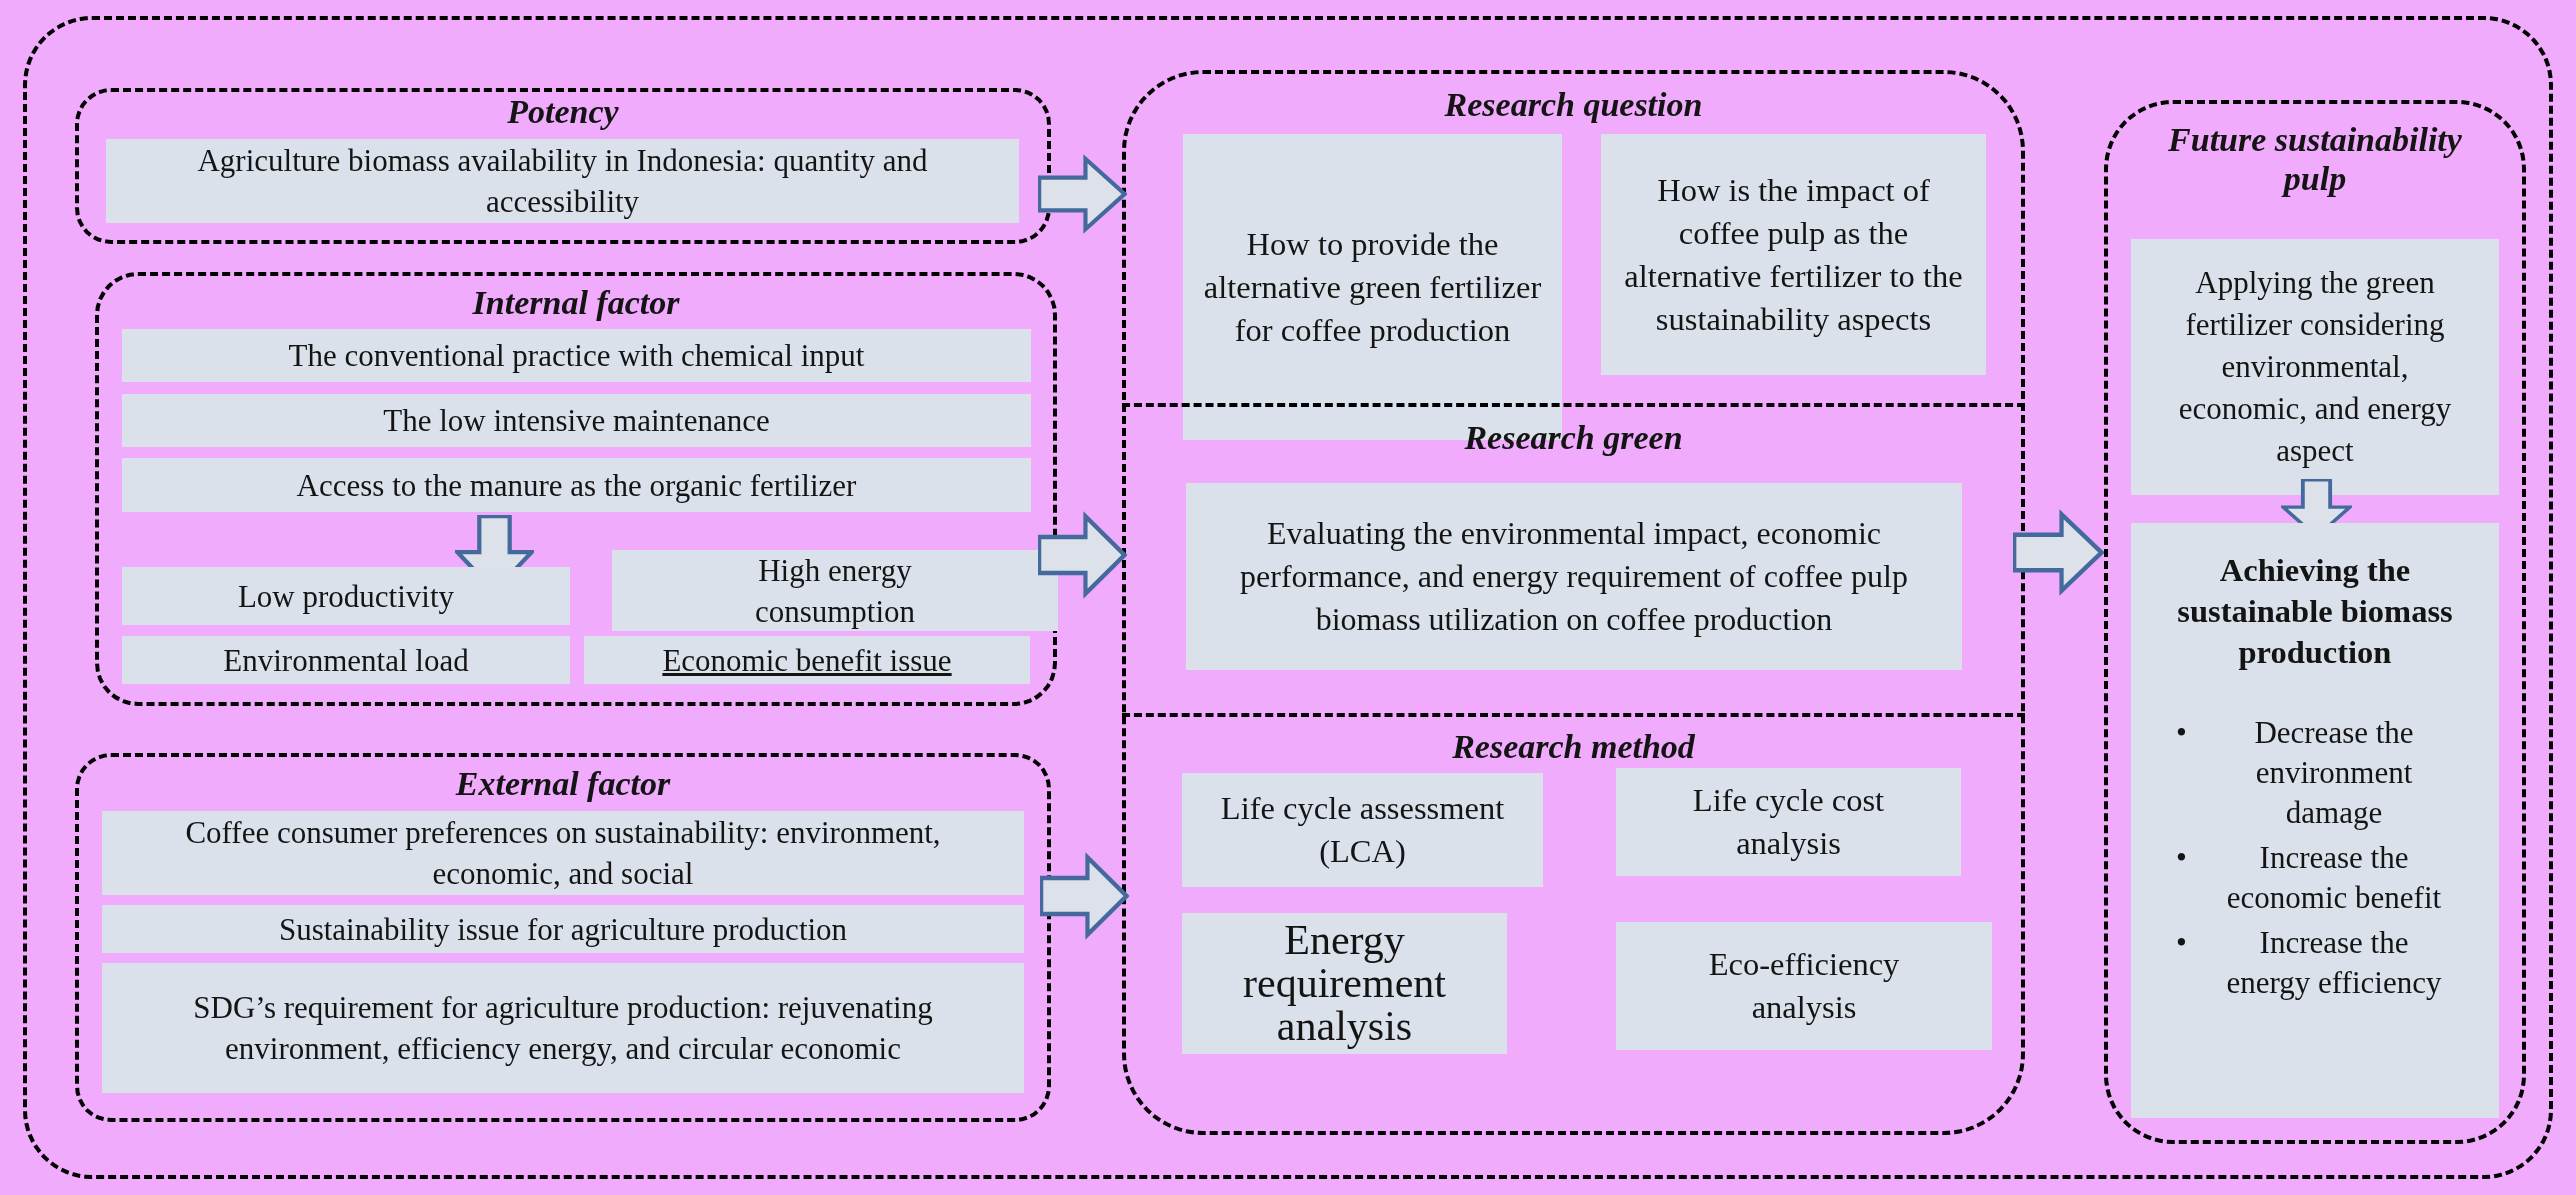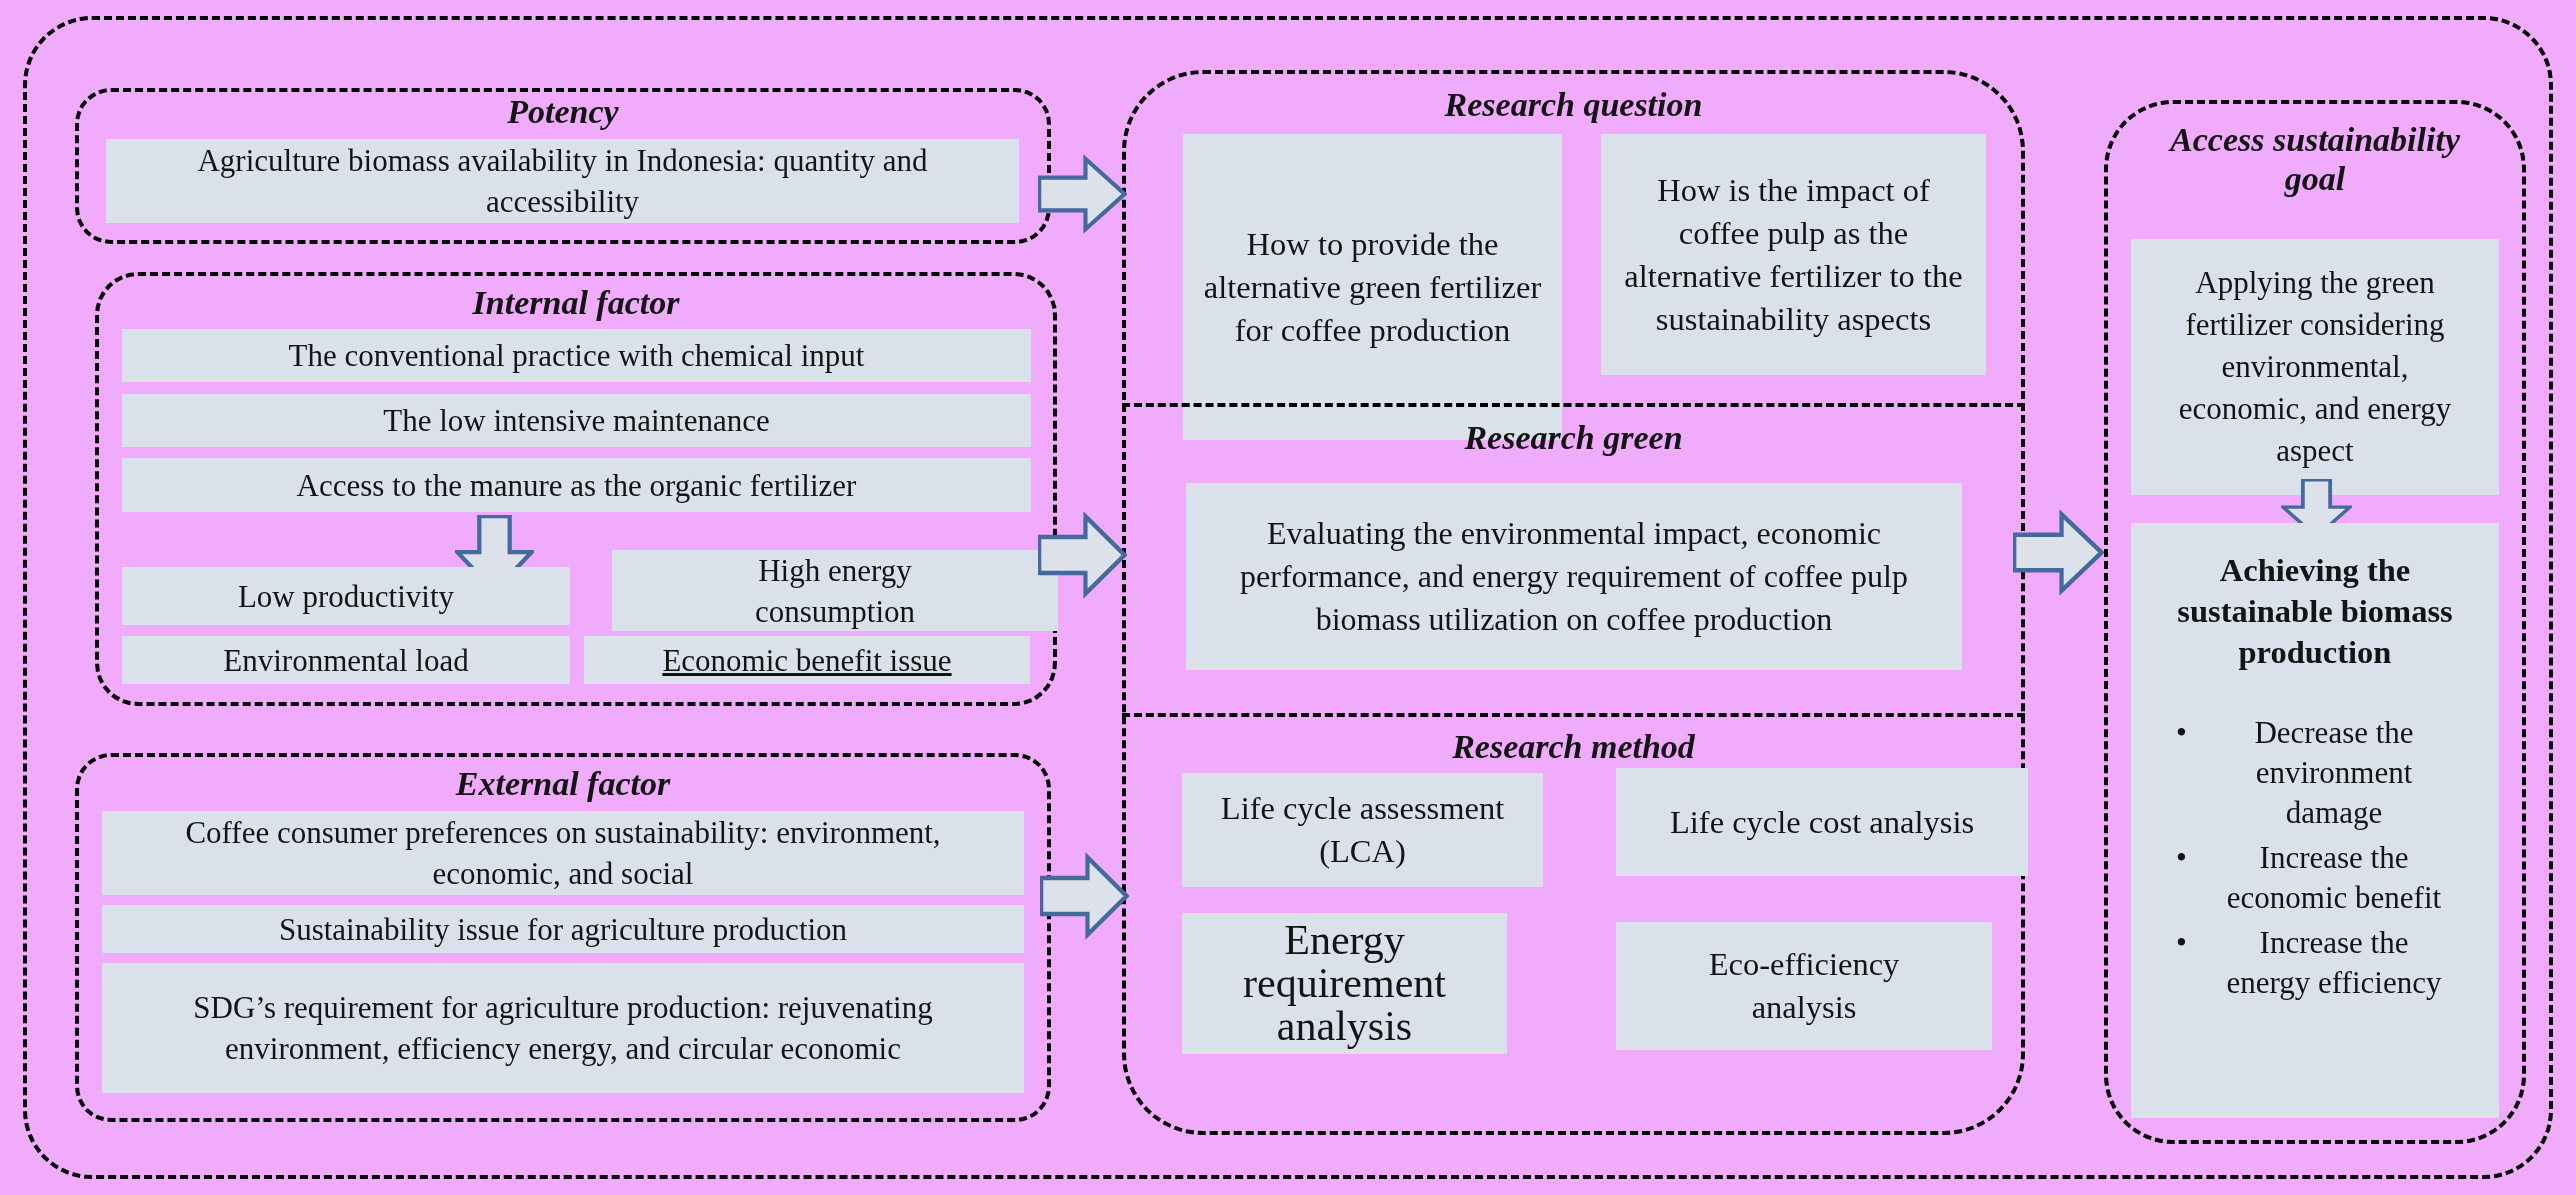--- a/index.html
+++ b/index.html
@@ -71,21 +71,21 @@
   .box-middle { left:1122px; top:70px; width:895px; height:1057px; border-radius:81px; }
   .rq-title { top:10.8px; }
   .q-item1 { left:57px;  top:60px; width:379px; height:306px; padding:12px 18px; box-sizing:border-box; font-size:32.5px; line-height:43px; }
   .q-item2 { left:475px; top:60px; width:385px; height:241px; padding:0 18px; box-sizing:border-box; font-size:32.5px; line-height:43px; }
   .sep1 { top:329px; }
   .rg-title { top:344px; }
   .goal-item { left:60px; top:409px; width:776px; height:187px; padding:0 24px; box-sizing:border-box; font-size:32px; line-height:43px; }
   .sep2 { top:639px; }
   .rm-title { top:653px; }
   .m-item1 { left:56px;  top:699px; width:361px; height:114px; padding:0 36px; box-sizing:border-box; font-size:32.5px; line-height:43px; }
-  .m-item2 { left:490px; top:694px; width:412px; height:108px; padding:0 42px; box-sizing:border-box; font-size:32.5px; line-height:43px; }
+  .m-item2 { left:490px; top:694px; width:345px; height:108px; padding:0 42px; box-sizing:border-box; font-size:32.5px; line-height:43px; }
   .m-item3 { left:56px;  top:839px; width:325px; height:141px; padding:0 57px; box-sizing:border-box; font-size:42px; line-height:43px; }
   .m-item4 { left:490px; top:848px; width:376px; height:128px; padding:0 57px; box-sizing:border-box; font-size:32.5px; line-height:43px; }
 
   
   .box-right { left:2104px; top:100px; width:414px; height:1036px; border-radius:69px; }
   .fs-title { top:15.6px; padding:0 54px; }
   .r-item1 { left:23px; top:135px; width:368px; height:256px; padding:0 27px; box-sizing:border-box; line-height:42px; }
   .r-arrow-down { left:173px; top:375px; width:71px; height:59px; }
   .r-item2 {
     position:absolute;
@@ -158,21 +158,21 @@
     <div class="sep sep2"></div>
 
     <div class="box-title rm-title">Research method</div>
     <div class="fill-item m-item1">Life cycle assessment (LCA)</div>
     <div class="fill-item m-item2">Life cycle cost analysis</div>
     <div class="fill-item m-item3">Energy requirement analysis</div>
     <div class="fill-item m-item4">Eco-efficiency analysis</div>
   </div>
 
   <div class="dashed-box box-right">
-    <div class="box-title fs-title">Access sustainability goal</div>
+    <div class="box-title fs-title">Future sustainability pulp</div>
     <div class="fill-item r-item1">Applying the green fertilizer considering environmental, economic, and energy aspect</div>
     <svg class="arrow r-arrow-down" viewBox="0 0 130 130" preserveAspectRatio="none">
       <polygon points="40,2 90,2 90,62 126,62 65,127 4,62 40,62" fill="#dce1ea" stroke="#44699d" stroke-width="7"></polygon>
     </svg>
     <div class="r-item2">
       <div class="achieving-heading">Achieving the sustainable biomass production</div>
       <div class="bullets">
         <div class="bullet-row">
           <span class="bullet-dot">•</span>
           <span class="bullet-text">Decrease the environment damage</span>

